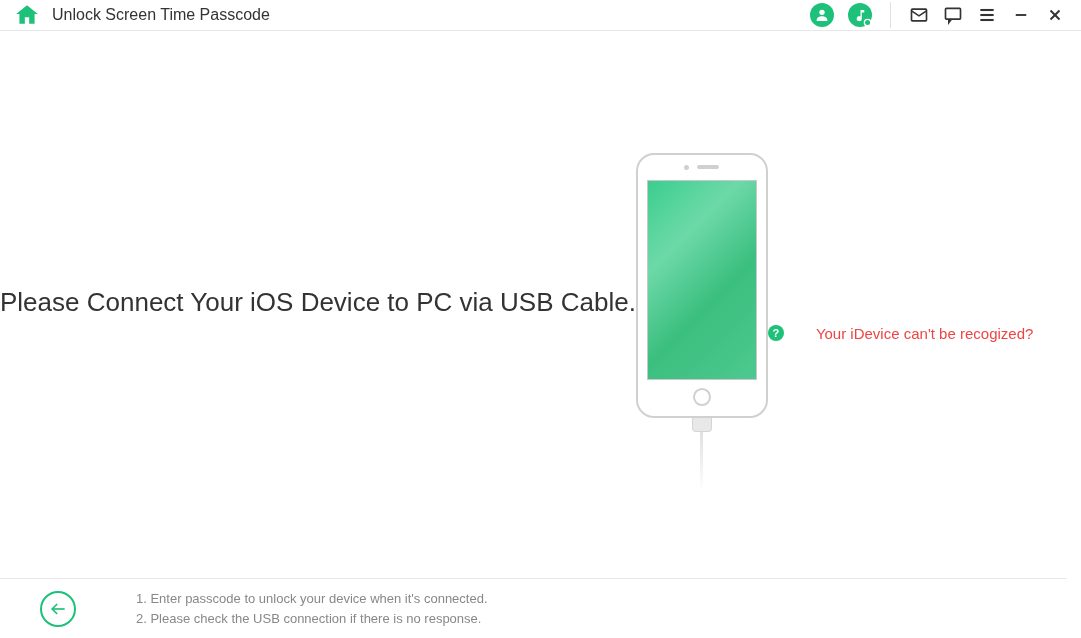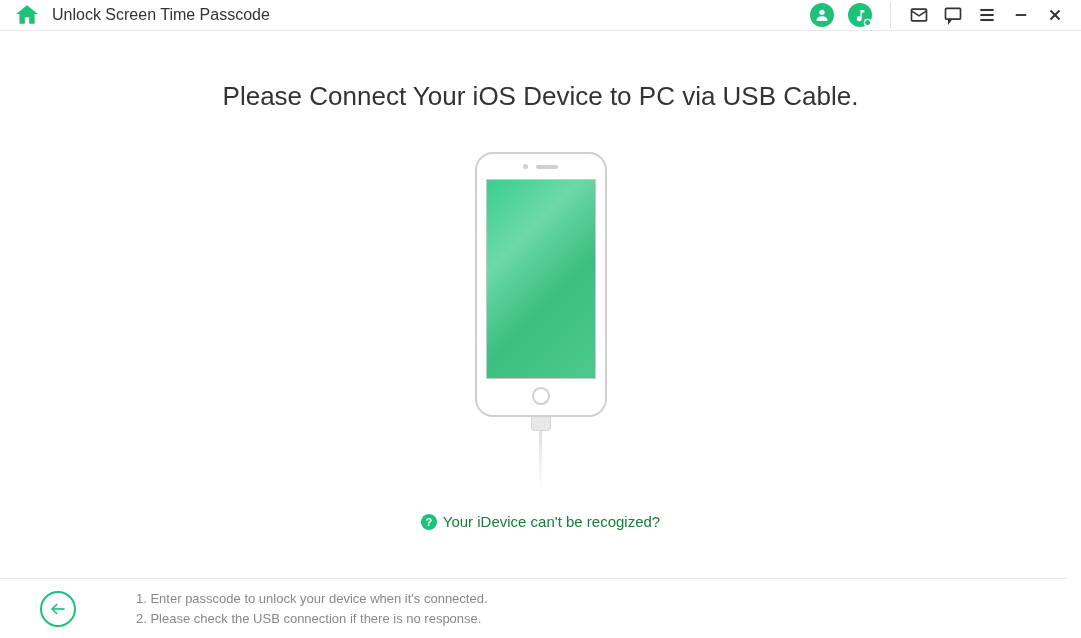--- a/index.html
+++ b/index.html
@@ -65,21 +65,21 @@
       height: 20px;
       color: #333;
       cursor: pointer;
       display: flex;
       align-items: center;
       justify-content: center;
     }
     .main-content {
       height: 532px;
       display: flex;
-      flex-direction: column;
+      flex-direction: row;
       align-items: center;
       padding-top: 50px;
     }
     .headline {
       font-size: 26px;
       color: #333;
       font-weight: 400;
       margin-bottom: 40px;
     }
     .phone-wrap {
@@ -156,23 +156,24 @@
       background: #1dc179;
       border-radius: 50%;
       color: #fff;
       display: flex;
       align-items: center;
       justify-content: center;
       font-size: 11px;
       font-weight: bold;
     }
     .help-link {
-      color: #15803d;
+      color: #ef4444;
       font-size: 15px;
       cursor: pointer;
+      margin-left: 26px;
     }
     .footer {
       position: absolute;
       bottom: 0;
       left: 0;
       right: 14px;
       height: 60px;
       border-top: 1px solid #e8e8e8;
       display: flex;
       align-items: center;

